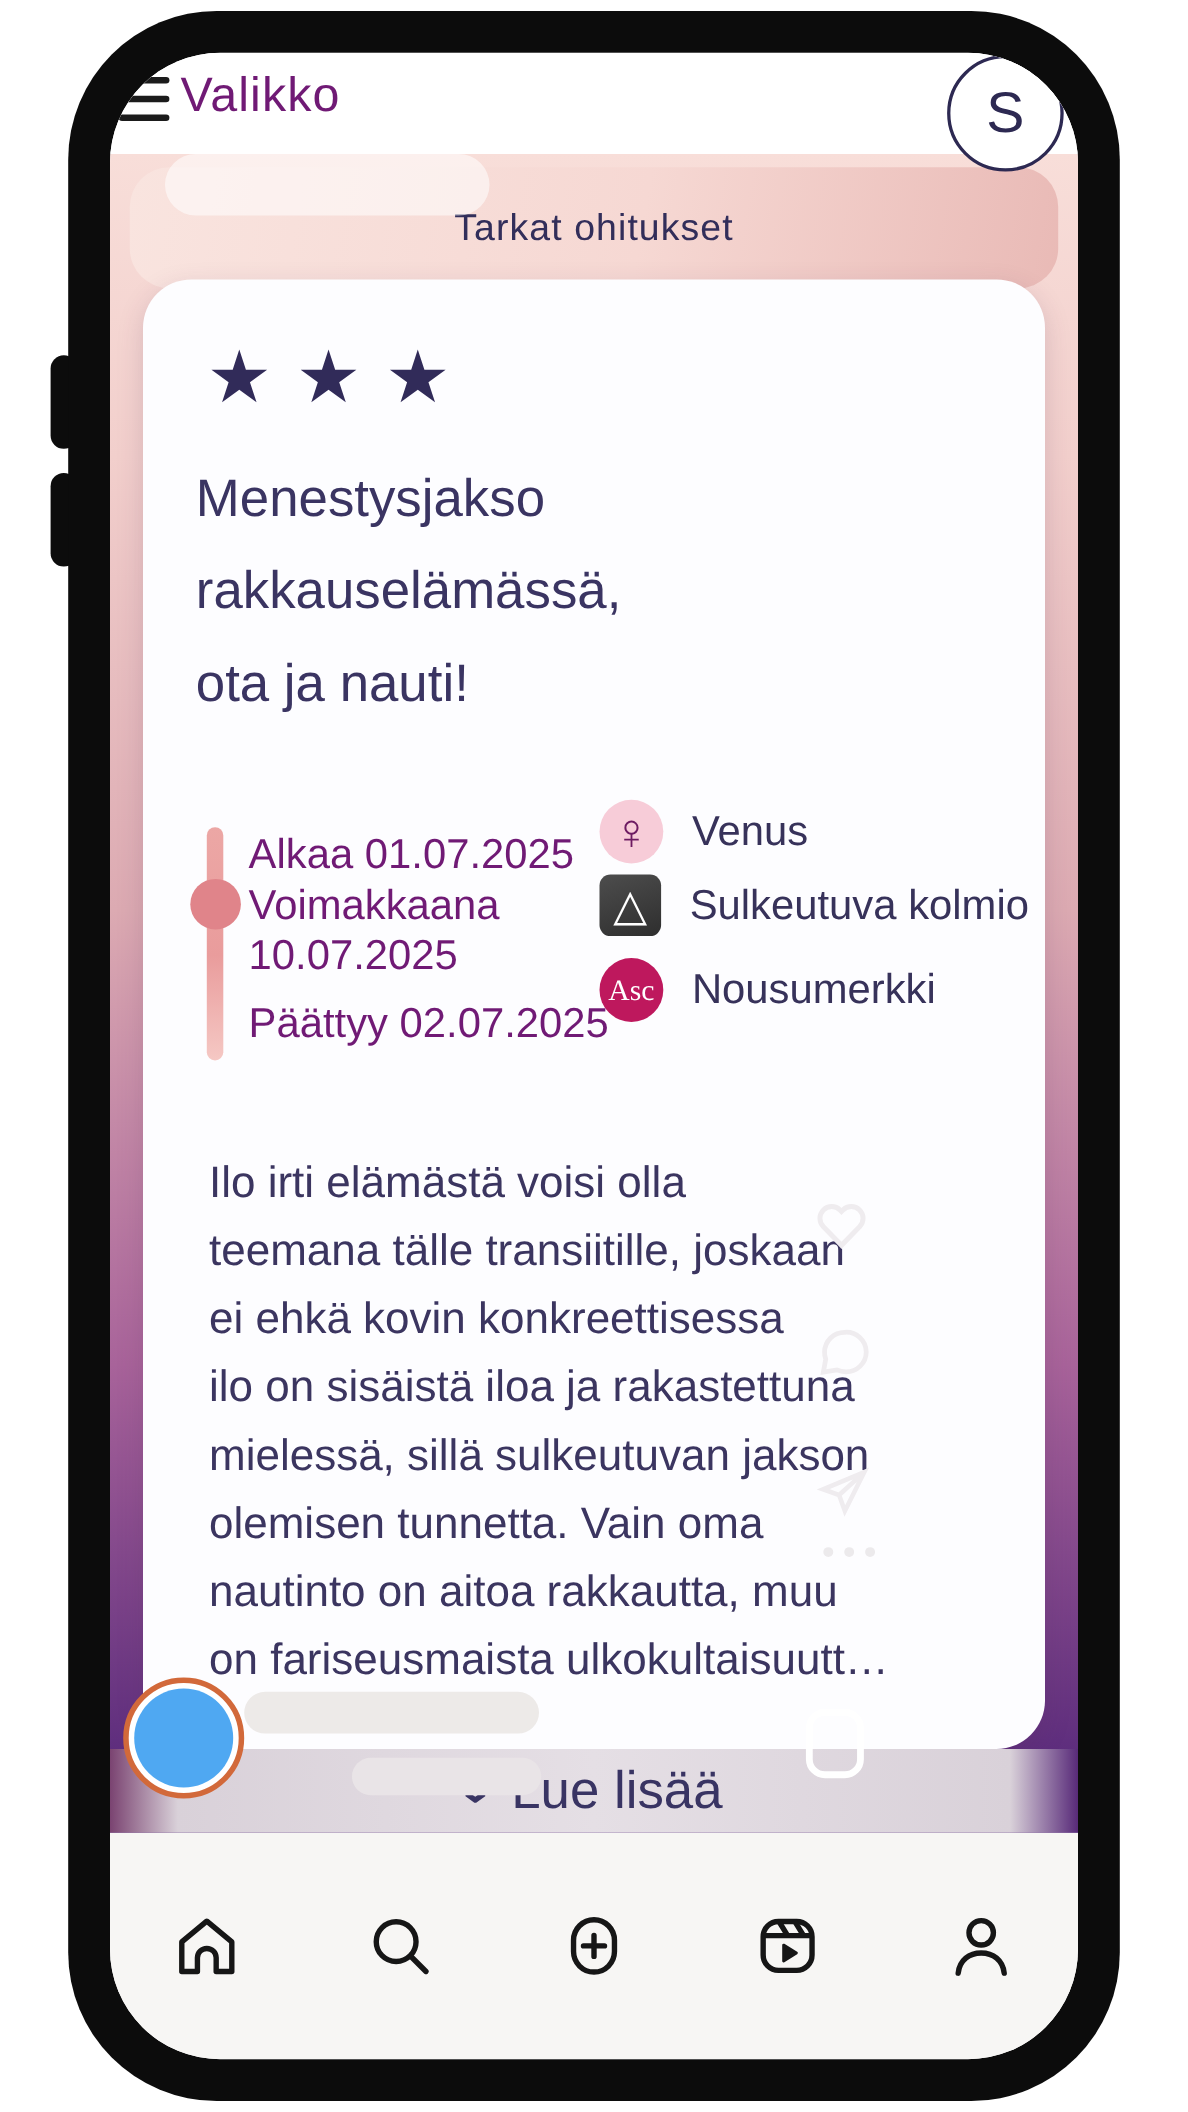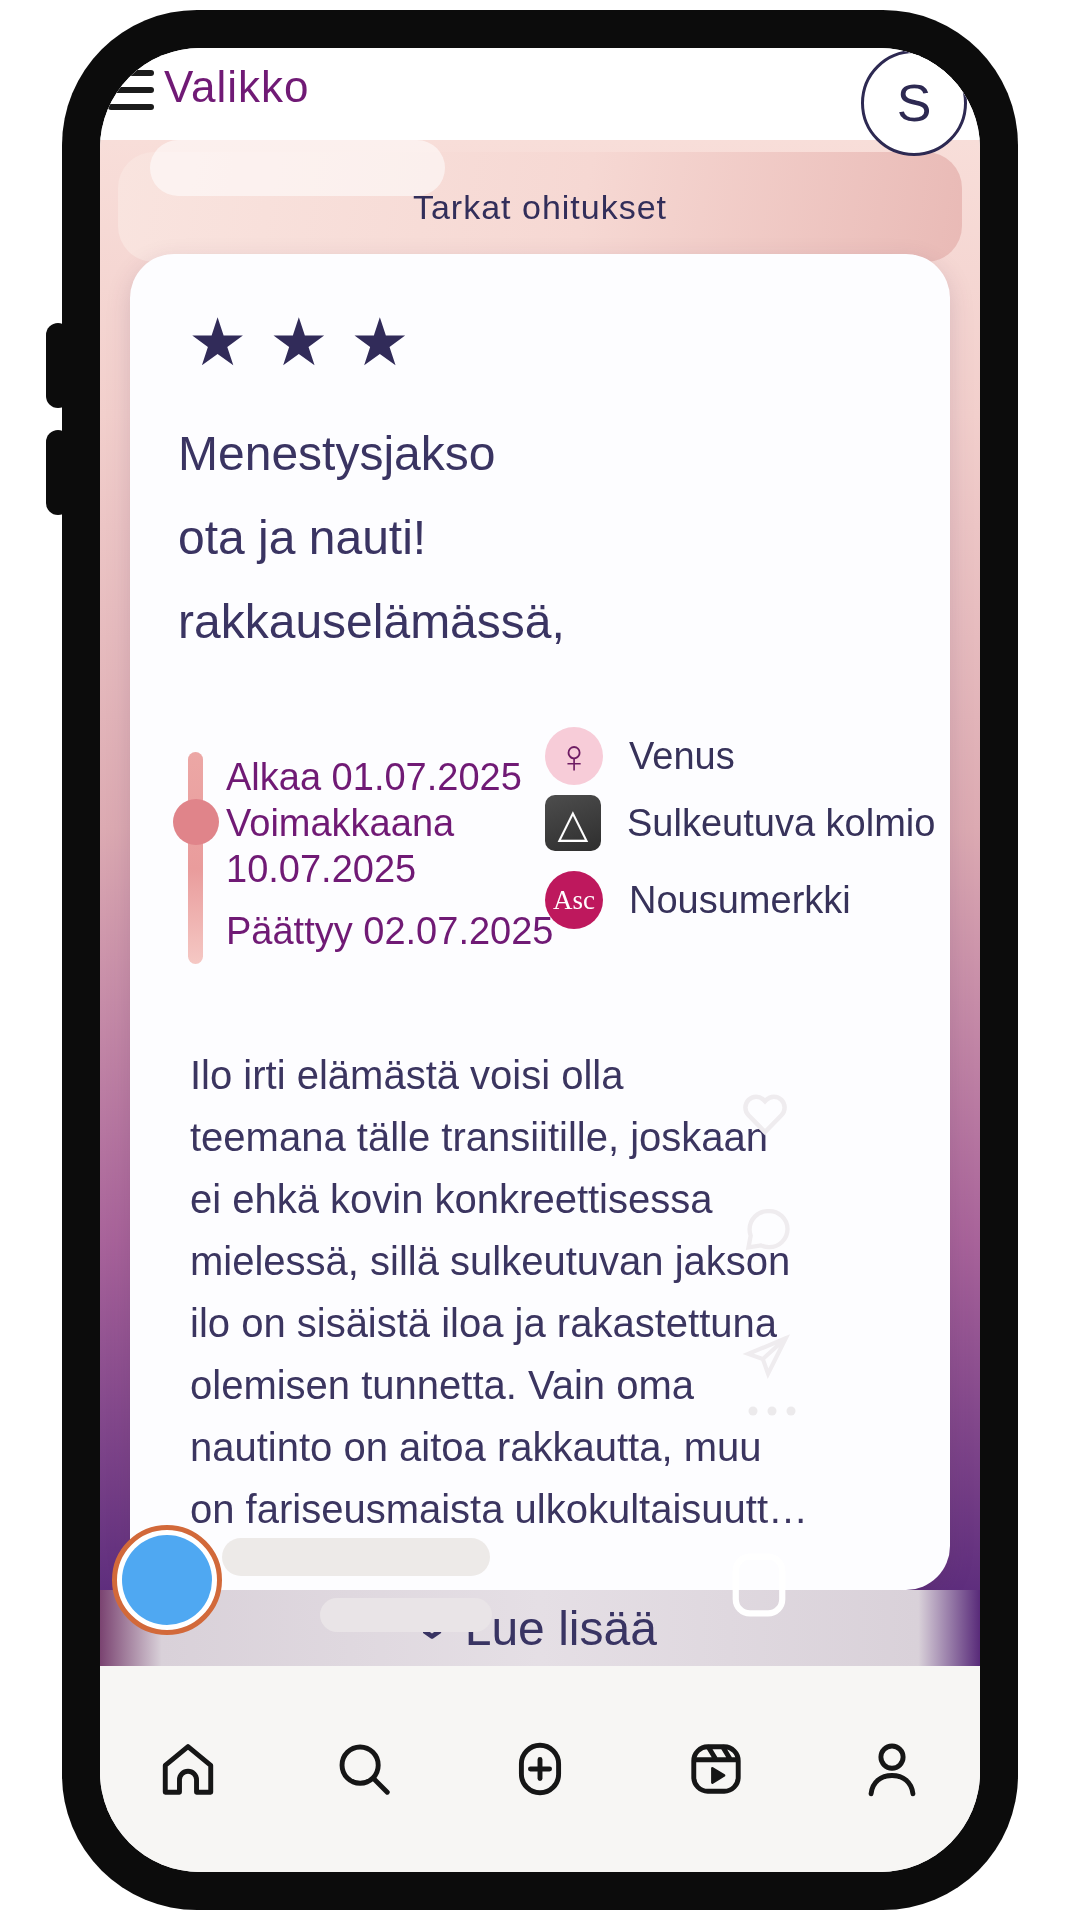--- a/index.html
+++ b/index.html
@@ -108,22 +108,22 @@
       <div class="abs pink-band">
         <div class="band-title">Tarkat ohitukset</div>
       </div>
 
       <div class="abs card">
 
         <div class="abs stars">★★★</div>
 
         <div class="abs title">
           <div>Menestysjakso</div>
+          <div>rakkauselämässä,</div>
           <div>ota ja nauti!</div>
-          <div>rakkauselämässä,</div>
         </div>
 
         <div class="abs tl-bar"></div>
         <div class="abs tl-dot"></div>
         <div class="abs dates">
           <div>Alkaa 01.07.2025</div>
           <div>Voimakkaana</div>
           <div>10.07.2025</div>
           <div class="row-gap"></div>
           <div>Päättyy 02.07.2025</div>
@@ -139,22 +139,22 @@
         </div>
         <div class="abs attr-row" style="top:615px;">
           <div class="icon-asc">Asc</div>
           <div class="attr-label">Nousumerkki</div>
         </div>
 
         <div class="abs body-text">
           <div>Ilo irti elämästä voisi olla</div>
           <div>teemana tälle transiitille, joskaan</div>
           <div>ei ehkä kovin konkreettisessa</div>
+          <div>ilo on sisäistä iloa ja rakastettuna</div>
           <div>mielessä, sillä sulkeutuvan jakson</div>
-          <div>ilo on sisäistä iloa ja rakastettuna</div>
           <div>olemisen tunnetta. Vain oma</div>
           <div>nautinto on aitoa rakkautta, muu</div>
           <div>on fariseusmaista ulkokultaisuutt…</div>
         </div>
 
         <svg class="abs" style="left:608px;top:832px;width:54px;height:54px;" viewBox="0 0 24 24">
           <path class="ghost" d="M12 20.5 4.7 13a4.8 4.8 0 0 1 0-6.8 4.7 4.7 0 0 1 6.7 0l.6.6.6-.6a4.7 4.7 0 0 1 6.7 0 4.8 4.8 0 0 1 0 6.8Z"></path>
         </svg>
         <svg class="abs" style="left:612px;top:950px;width:52px;height:52px;" viewBox="0 0 24 24">
           <path class="ghost" d="M21 11.6a8.4 8.4 0 0 1-8.5 8.3 8.9 8.9 0 0 1-3.8-.8L3 20l1-5.4a8 8 0 0 1-.5-3A8.4 8.4 0 0 1 12 3.3a8.4 8.4 0 0 1 9 8.3Z"></path>

